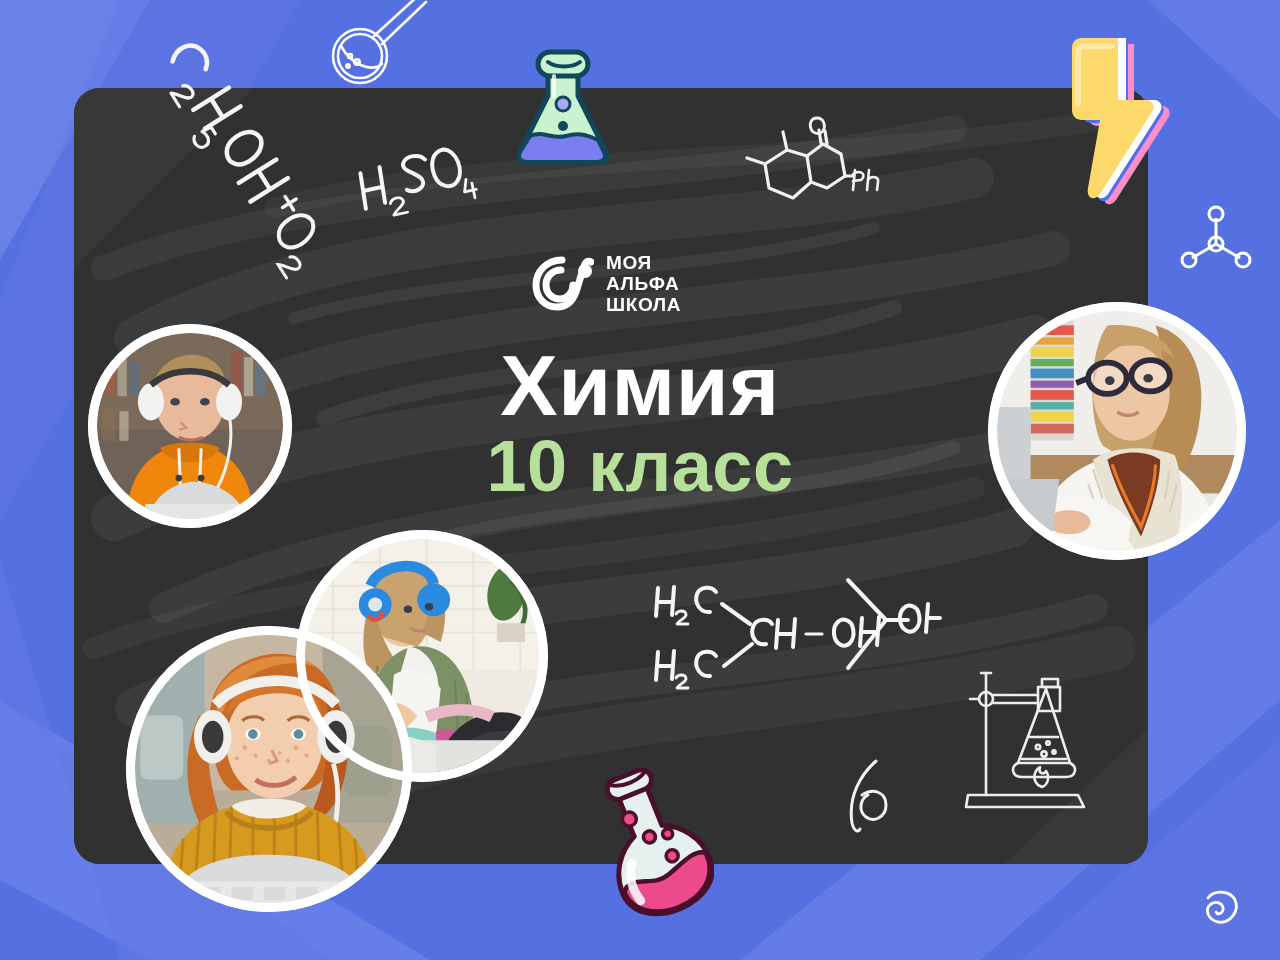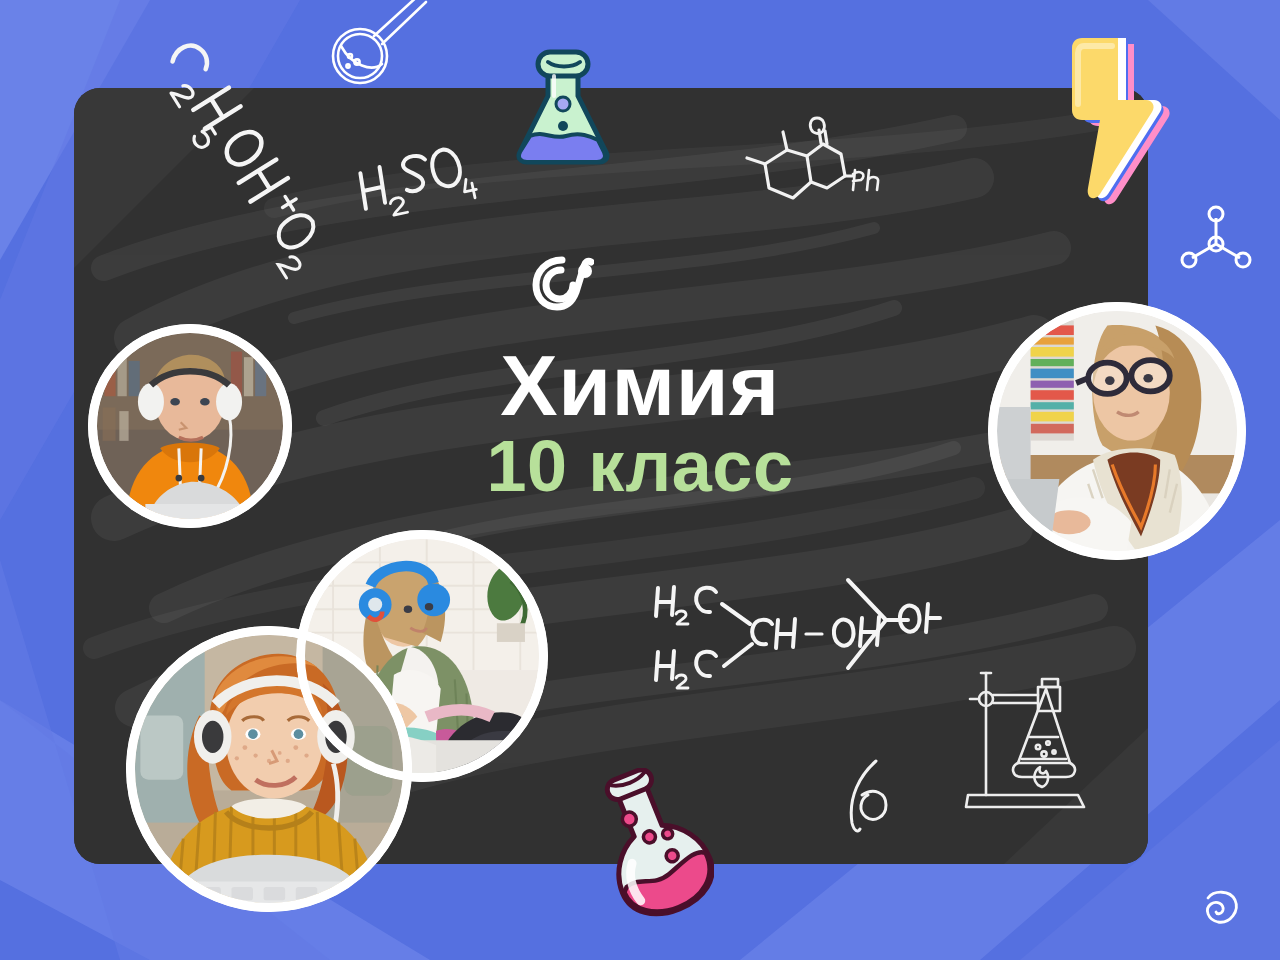--- a/index.html
+++ b/index.html
@@ -353,20 +353,22 @@
   </div>
 
   <div class="logo">
     <div class="logo-mark">
       <svg viewBox="0 0 62 58">
         <path d="M30,6 C14,6 4,18 4,31 C4,44 13,53 25,53 C35,53 41,46 44,38 L52,12 C53,8 56,6 59,8" fill="none" stroke="#ffffff" stroke-width="7" stroke-linecap="round"></path>
         <path d="M29,16 C20,16 14,23 14,31 C14,39 20,45 28,45 C35,45 41,39 41,31" fill="none" stroke="#ffffff" stroke-width="7" stroke-linecap="round"></path>
         <circle cx="53" cy="17" r="7" fill="#ffffff"></circle>
       </svg>
     </div>
+    <div class="logo-text">МОЯ АЛЬФА
+ШКОЛА</div>
   </div>
 
   <div class="title">Химия</div>
   <div class="subtitle">10 класс</div>
 
   <div class="photo ph-boy-orange">
     <div class="inner">
       <svg viewBox="0 0 100 100" preserveAspectRatio="xMidYMid slice">
         <rect width="100" height="100" fill="#6f6257"></rect>
         <rect x="0" y="0" width="100" height="52" fill="#7b6a59"></rect>

